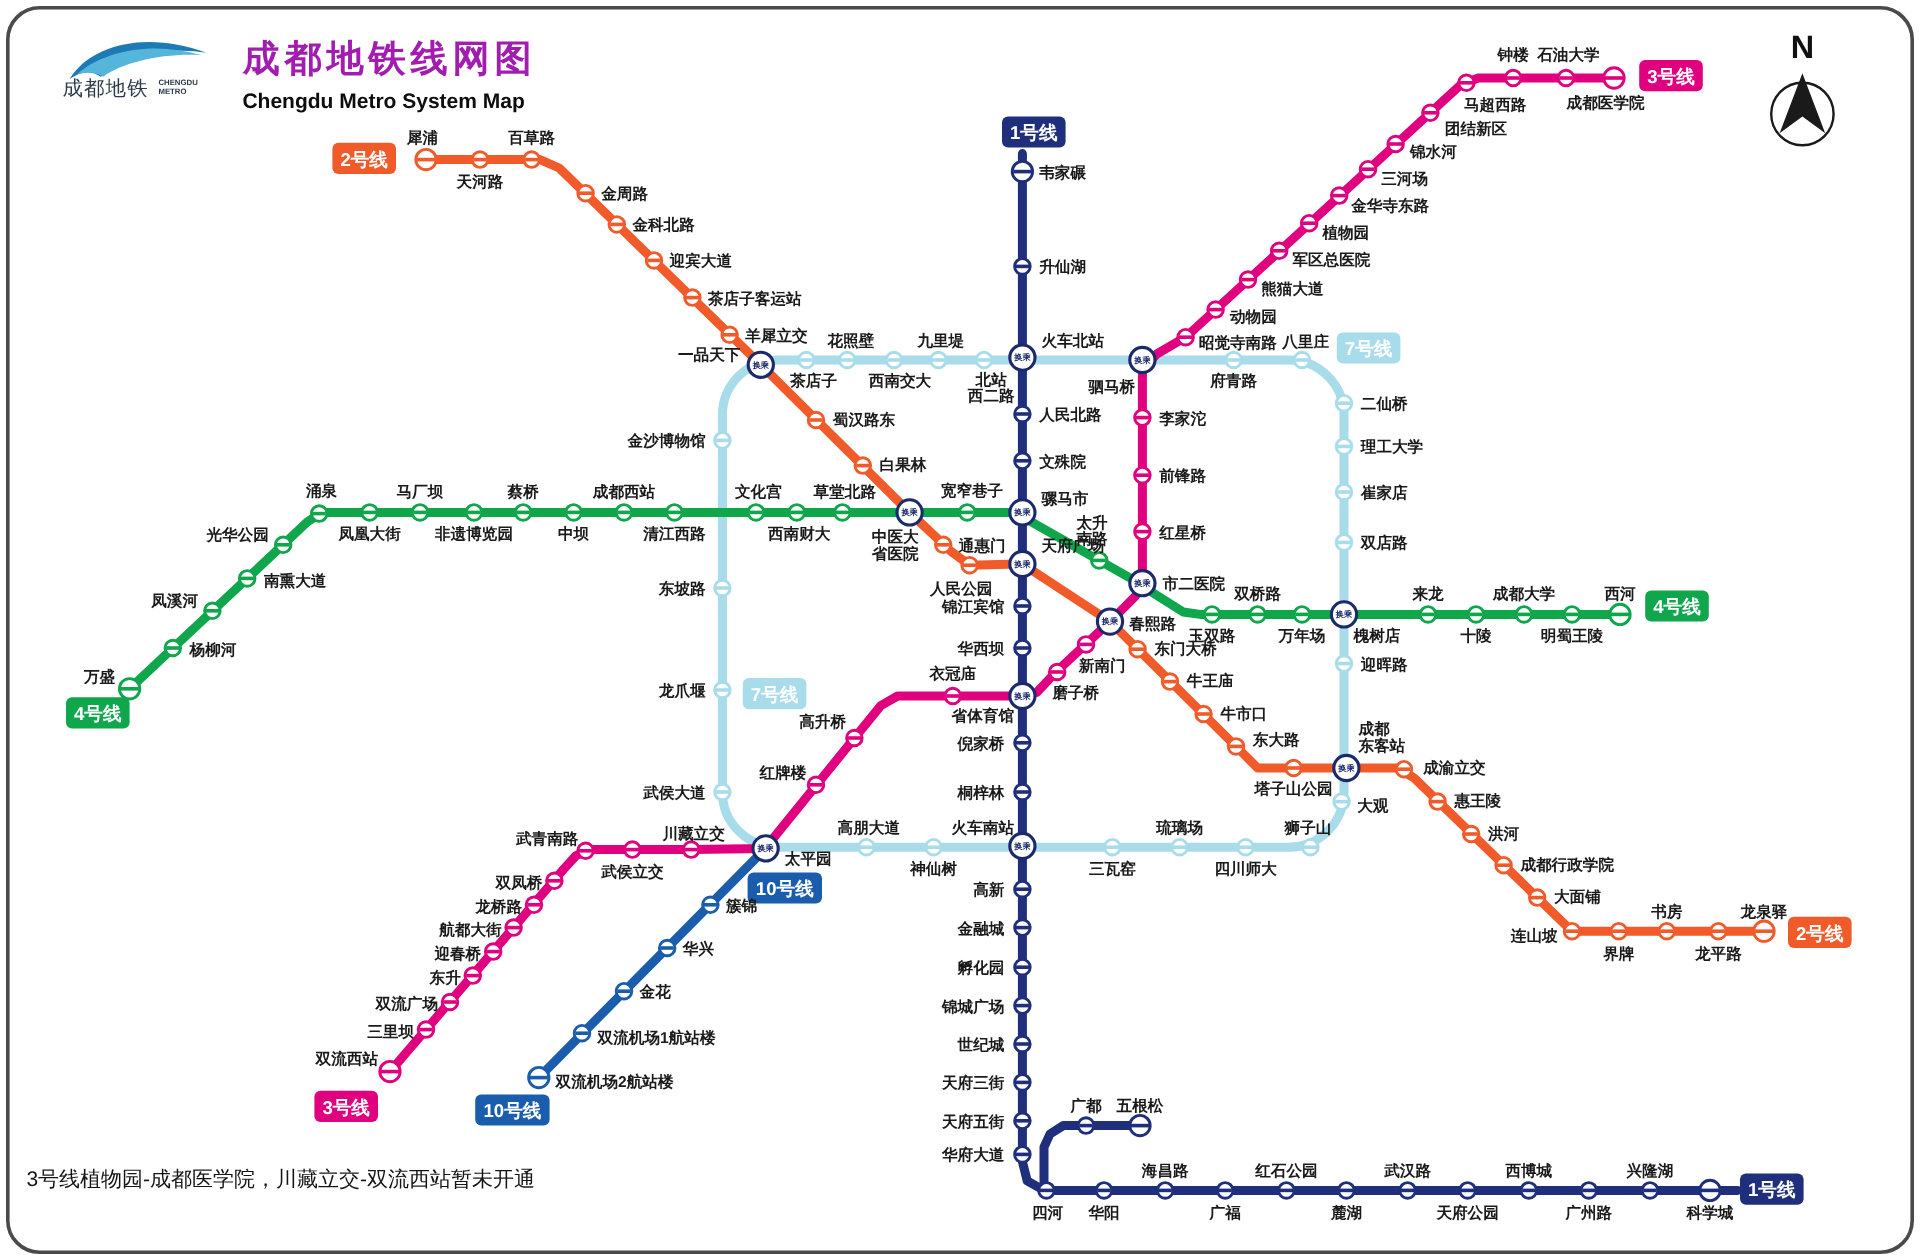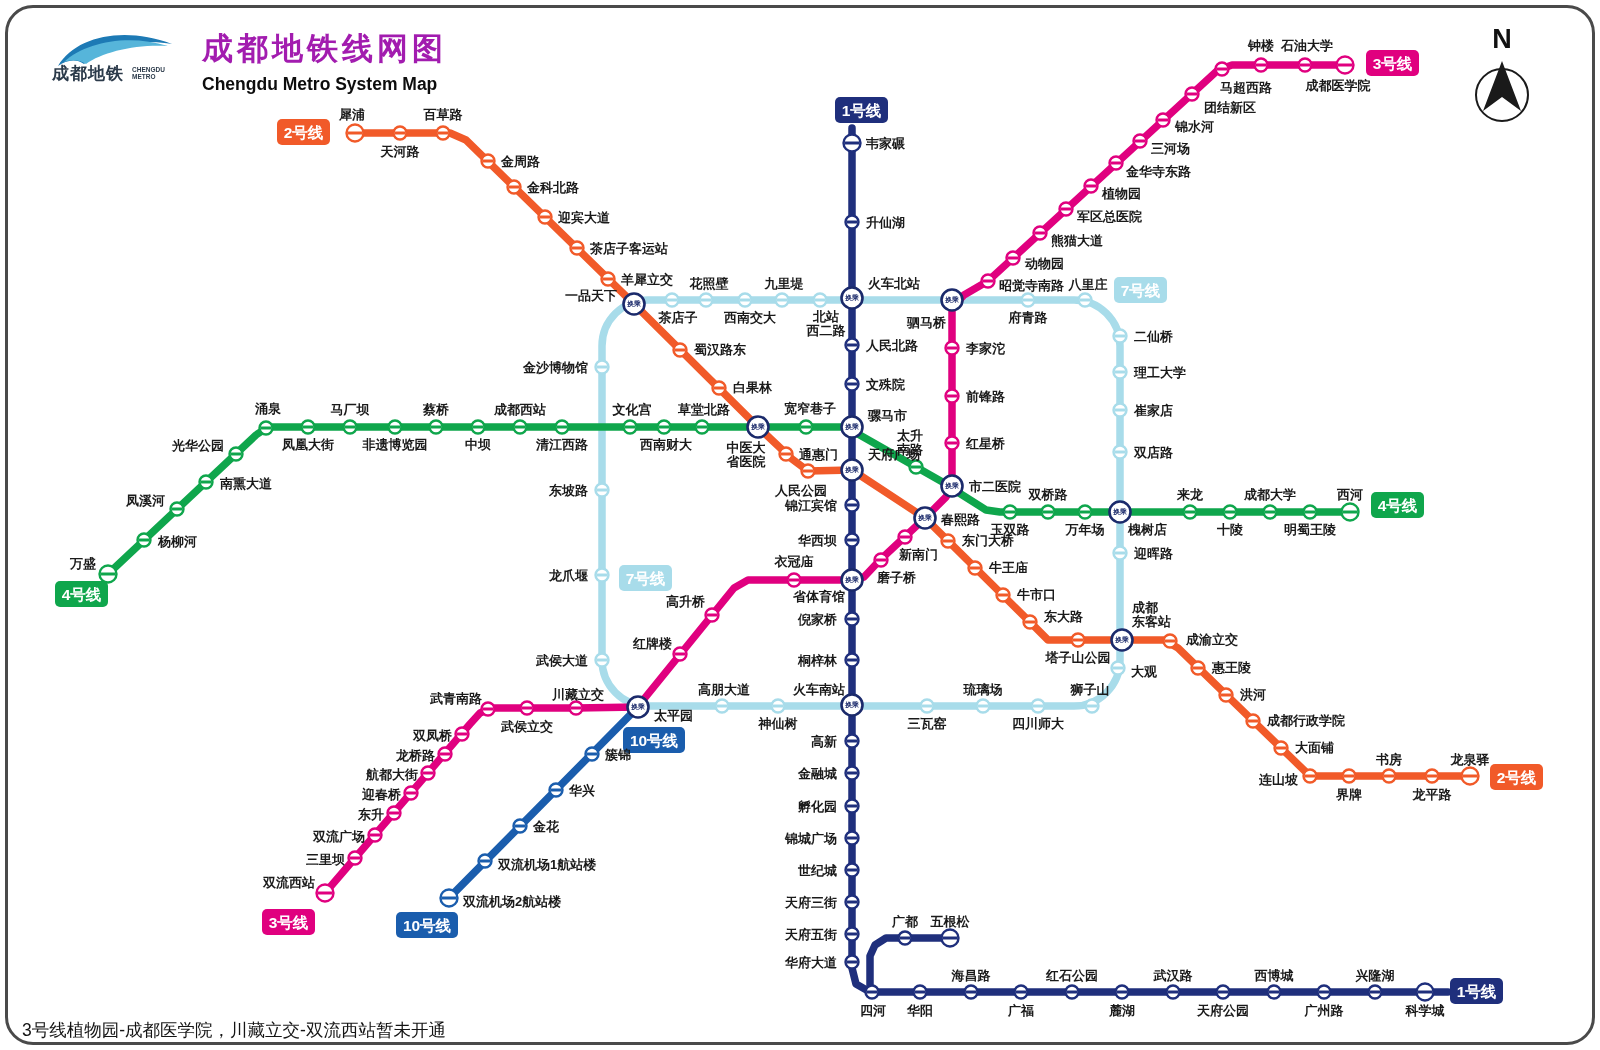--- a/index.html
+++ b/index.html
@@ -3,28 +3,28 @@
 <meta charset="utf-8">
 <style>
   html,body{margin:0;padding:0;background:#e8e8e8;}
   #page{position:relative;width:1600px;height:1050px;background:#ffffff;overflow:hidden;
         font-family:"Liberation Sans","DejaVu Sans",sans-serif;}
   #frame{position:absolute;left:5px;top:5px;right:5px;bottom:5px;border:3px solid #4a4a4a;
          border-radius:28px;pointer-events:none;}
   #map-svg{position:absolute;left:0;top:0;}
   #header{position:absolute;left:50px;top:22px;display:flex;align-items:flex-start;}
   #logo{width:130px;height:66px;position:relative;}
-  #logo .zh{position:absolute;left:2px;top:40px;font-size:17px;font-weight:bold;color:#2b3a4a;letter-spacing:1px;}
+  #logo .zh{position:absolute;left:2px;top:40px;font-size:17px;font-weight:normal;color:#2b3a4a;letter-spacing:1px;}
   #logo .en{position:absolute;left:82px;top:44px;font-size:6.5px;font-weight:bold;color:#2b3a4a;line-height:7px;}
   #titles{margin-left:22px;}
   #title-zh{font-size:31px;font-weight:bold;color:#a21caf;letter-spacing:4px;margin-top:6px;}
   #title-en{font-size:17.5px;font-weight:bold;color:#0d0d0d;margin-top:4px;}
   #compass{position:absolute;left:1462px;top:24px;width:80px;height:110px;text-align:center;}
   #compass .n{font-size:27px;font-weight:bold;color:#111;}
-  #footnote{position:absolute;left:22px;top:970px;font-size:17.5px;color:#141414;margin-top:48px;}
+  #footnote{position:absolute;left:22px;top:970px;font-size:17.5px;color:#141414;}
 </style>
 </head>
 <body>
 
 <div id="page">
   <div id="frame"></div>
 
   <svg id="map-svg" width="1600" height="1050">
       <g>
         <rect x="602" y="300" width="518" height="406" rx="46" ry="46" fill="none" stroke="#A8DCEA" stroke-width="7.5"></rect>

